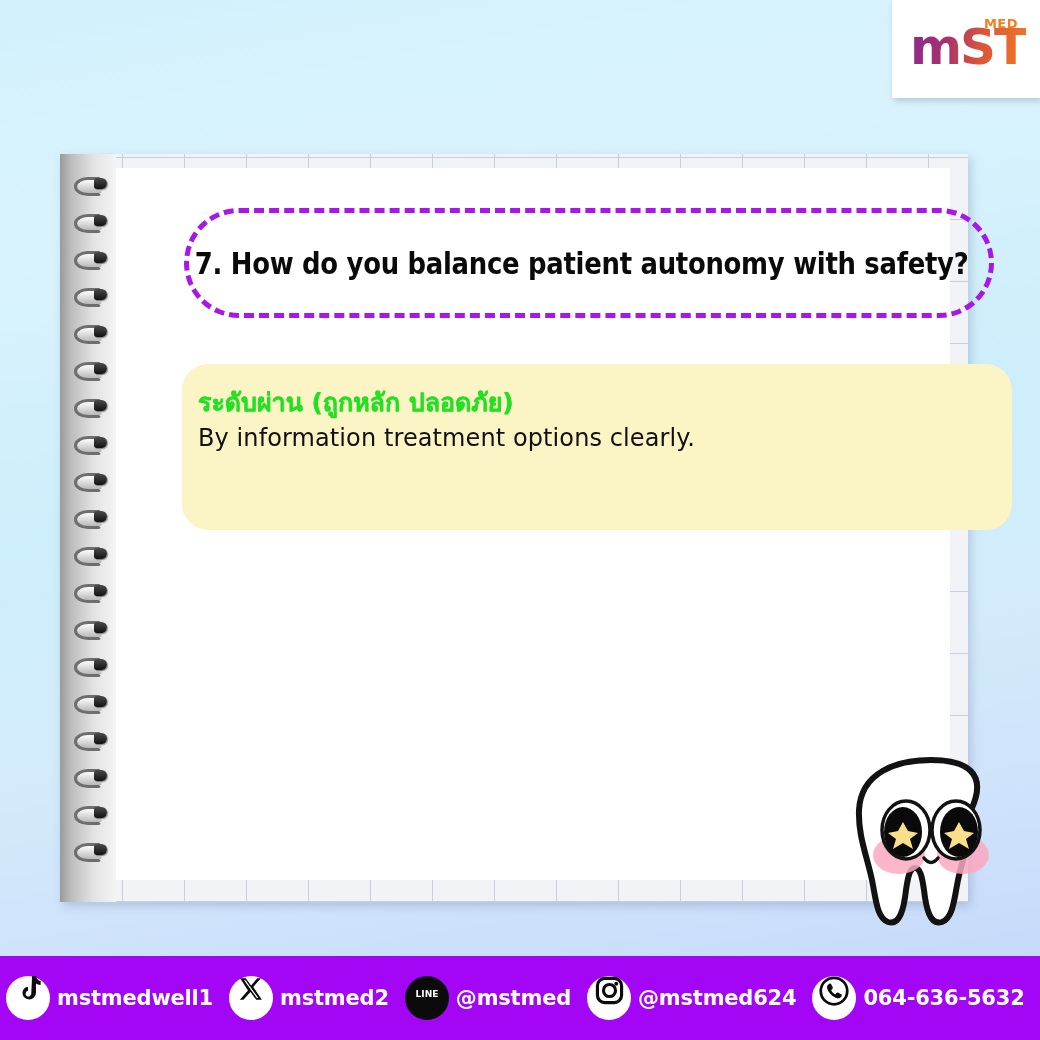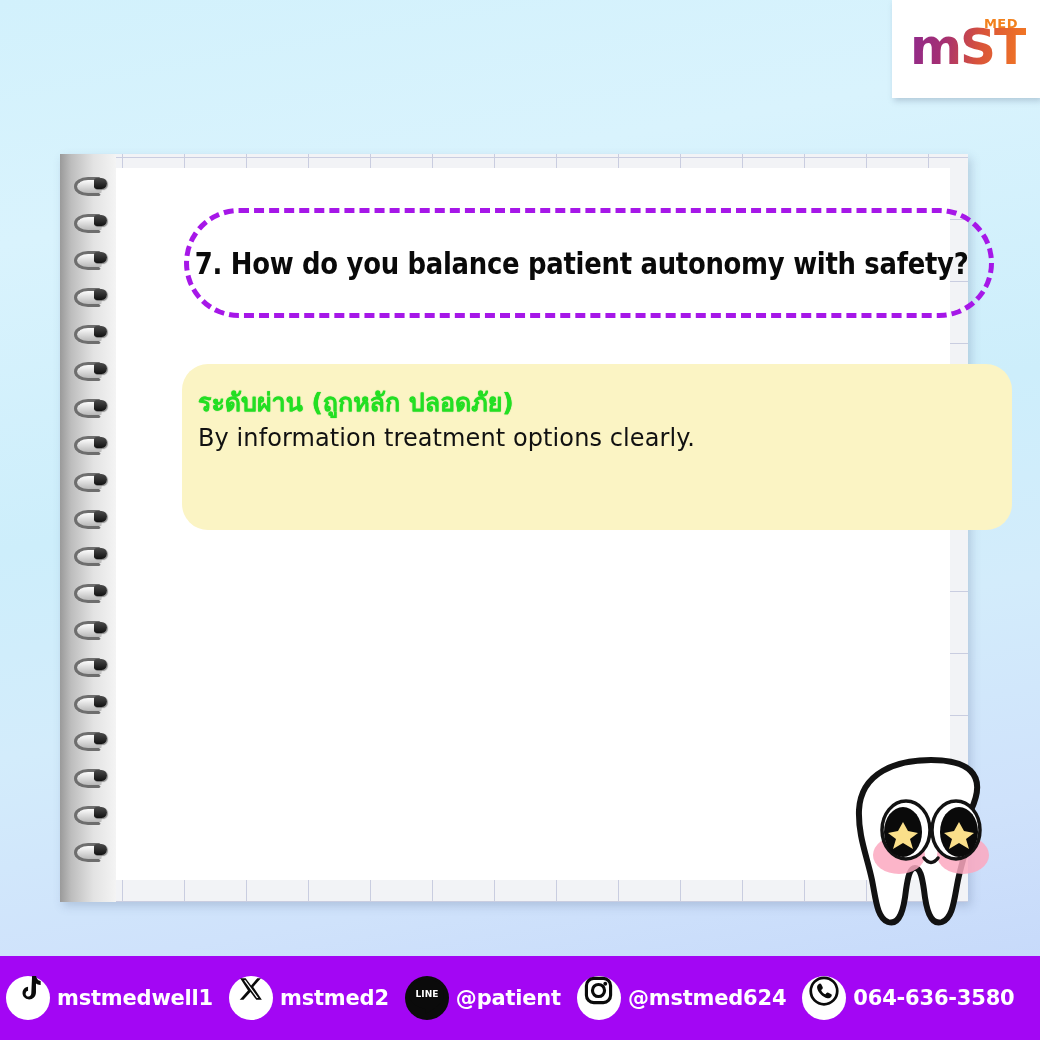--- a/index.html
+++ b/index.html
@@ -191,21 +191,21 @@
   </div>
 
   <div class="social">
     <span class="ic" style="background:#0b0b0b;">
       <svg width="42" height="42" viewBox="0 0 42 42">
         <path d="M21 3C11 3 3 9.6 3 17.8c0 7.3 6.3 13.4 14.9 14.6.6.1 1.3.3 1.5.8.2.4.1 1.1.1 1.5
                  l-.2 1.5c-.1.4-.4 1.7 1.5.9 1.9-.8 10.1-6 13.8-10.2 2.5-2.8 3.4-5.6 3.4-9.1C38 9.6 30 3 21 3Z" fill="#0b0b0b"></path>
         <text x="21" y="21" text-anchor="middle" fill="#ffffff" font-family="DejaVu Sans, sans-serif" font-size="9" font-weight="bold">LINE</text>
       </svg>
     </span>
-    <span class="handle">@patient</span>
+    <span class="handle">@mstmed</span>
   </div>
 
   <div class="social">
     <span class="ic">
       <svg width="29" height="29" viewBox="0 0 24 24">
         <rect x="2" y="2" width="20" height="20" rx="6" fill="none" stroke="#0b0b0b" stroke-width="2.6"></rect>
         <circle cx="12" cy="12" r="5" fill="none" stroke="#0b0b0b" stroke-width="2.6"></circle>
         <circle cx="17.6" cy="6.4" r="1.6" fill="#0b0b0b"></circle>
       </svg>
     </span>
@@ -214,16 +214,16 @@
 
   <div class="social">
     <span class="ic">
       <svg width="30" height="30" viewBox="0 0 24 24">
         <circle cx="12" cy="12" r="10.6" fill="none" stroke="#0b0b0b" stroke-width="2.2"></circle>
         <path d="M8.3 6.2c.6-.3 1.3 0 1.6.6l1 2c.3.6.1 1.3-.4 1.7l-.8.6c.6 1.6 1.9 2.9 3.5 3.5l.6-.8
                  c.4-.5 1.1-.7 1.7-.4l2 1c.6.3.9 1 .6 1.6-.6 1.3-2 2.1-3.4 1.8C11 17 7 13 6.5 9.6
                  6.2 8.2 7 6.8 8.3 6.2Z" fill="#0b0b0b"></path>
       </svg>
     </span>
-    <span class="handle">064-636-3580</span>
+    <span class="handle">064-636-5632</span>
   </div>
 
 </div>
 
 </body></html>

